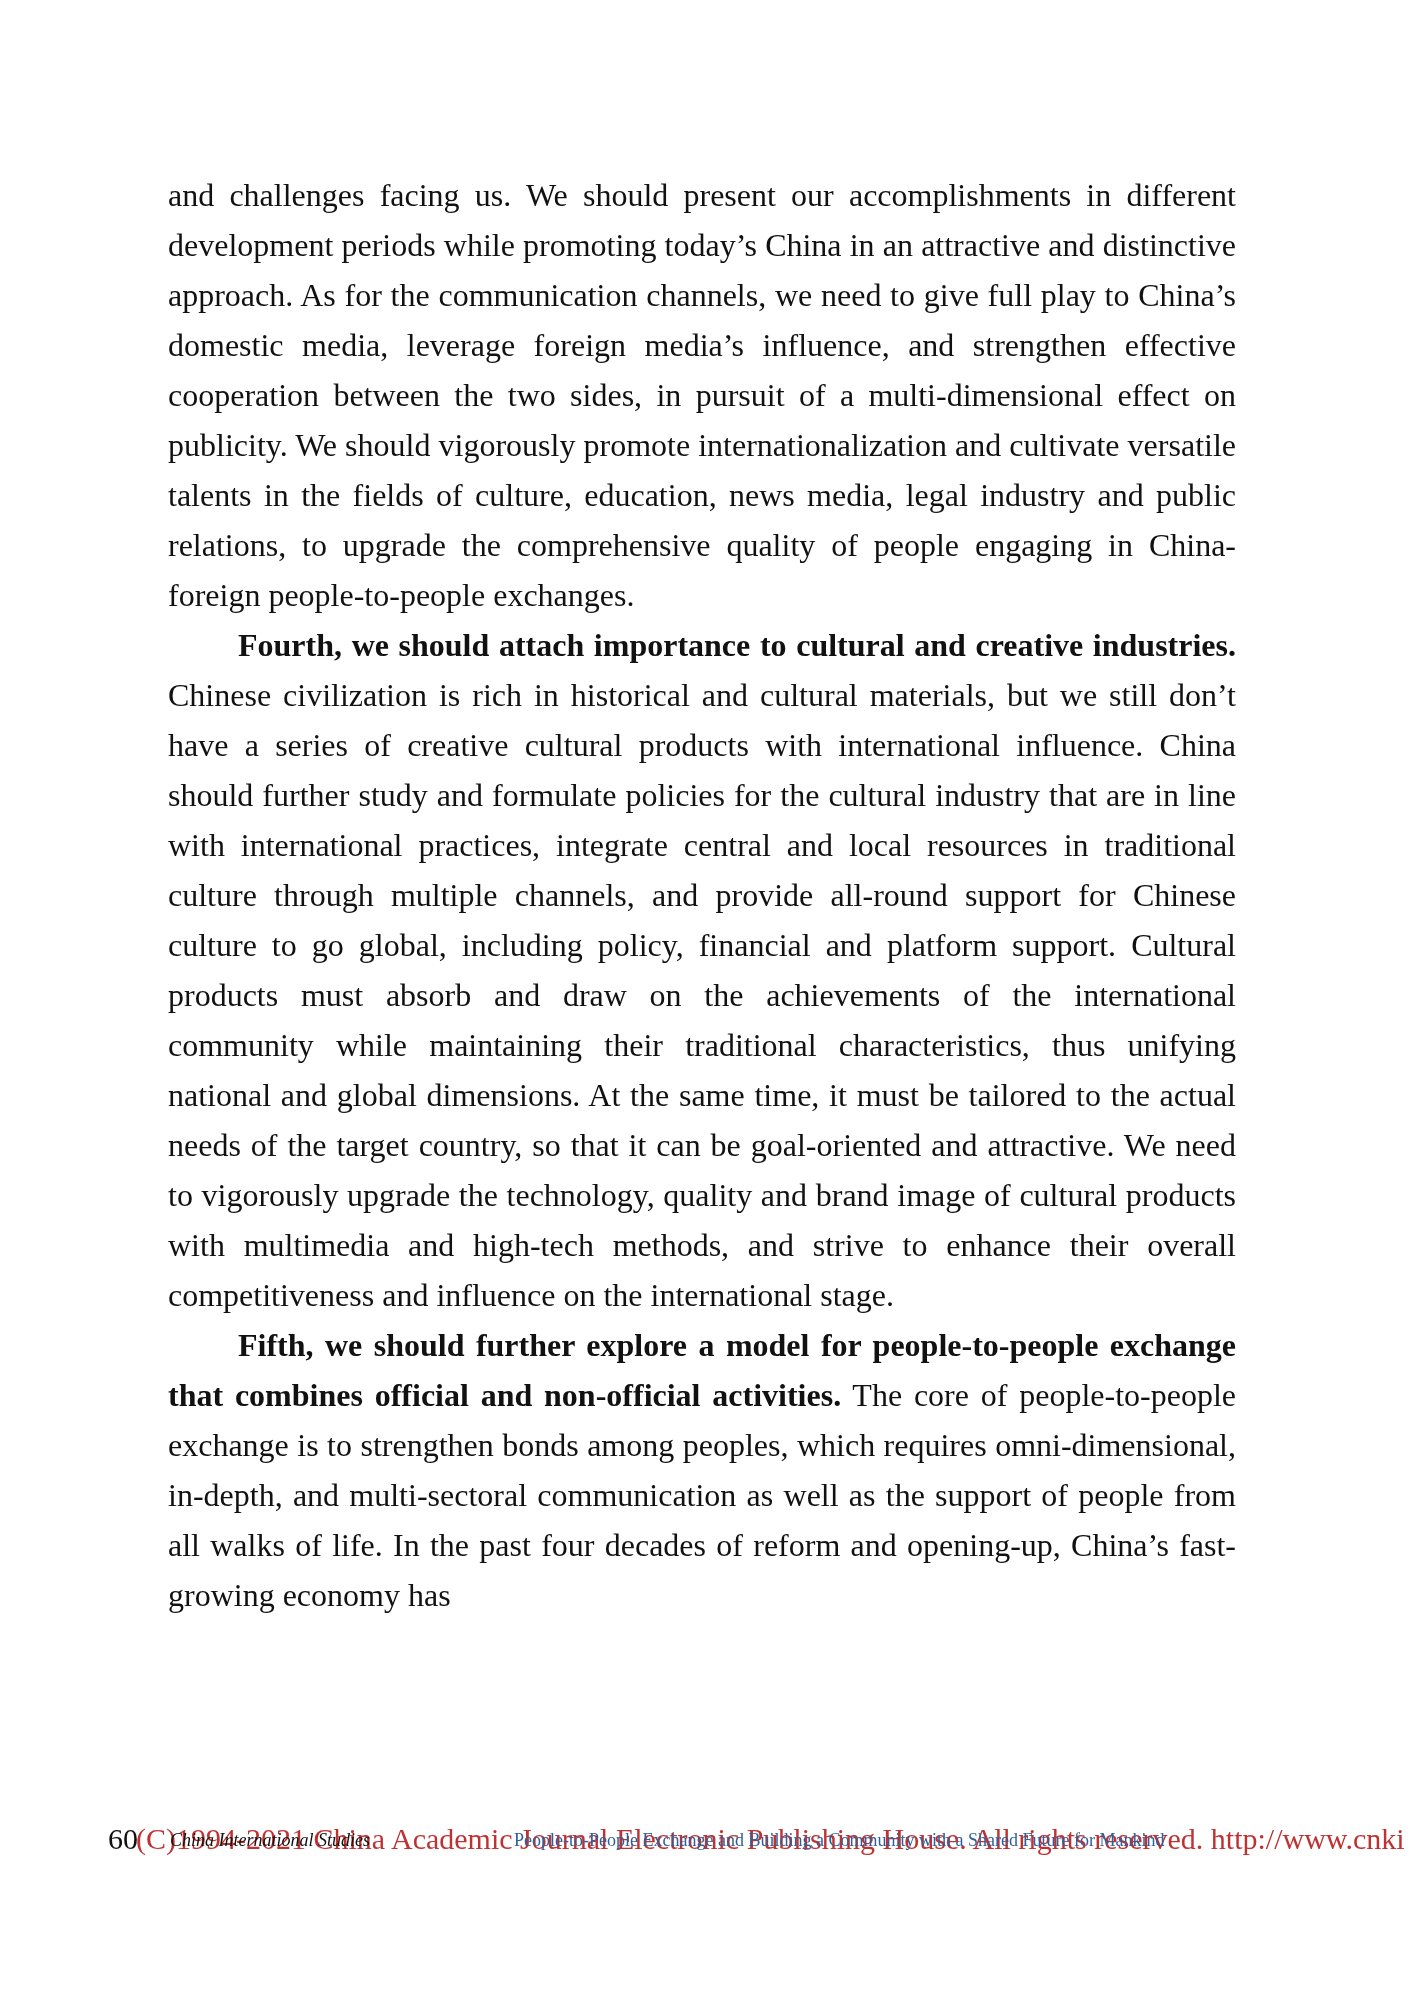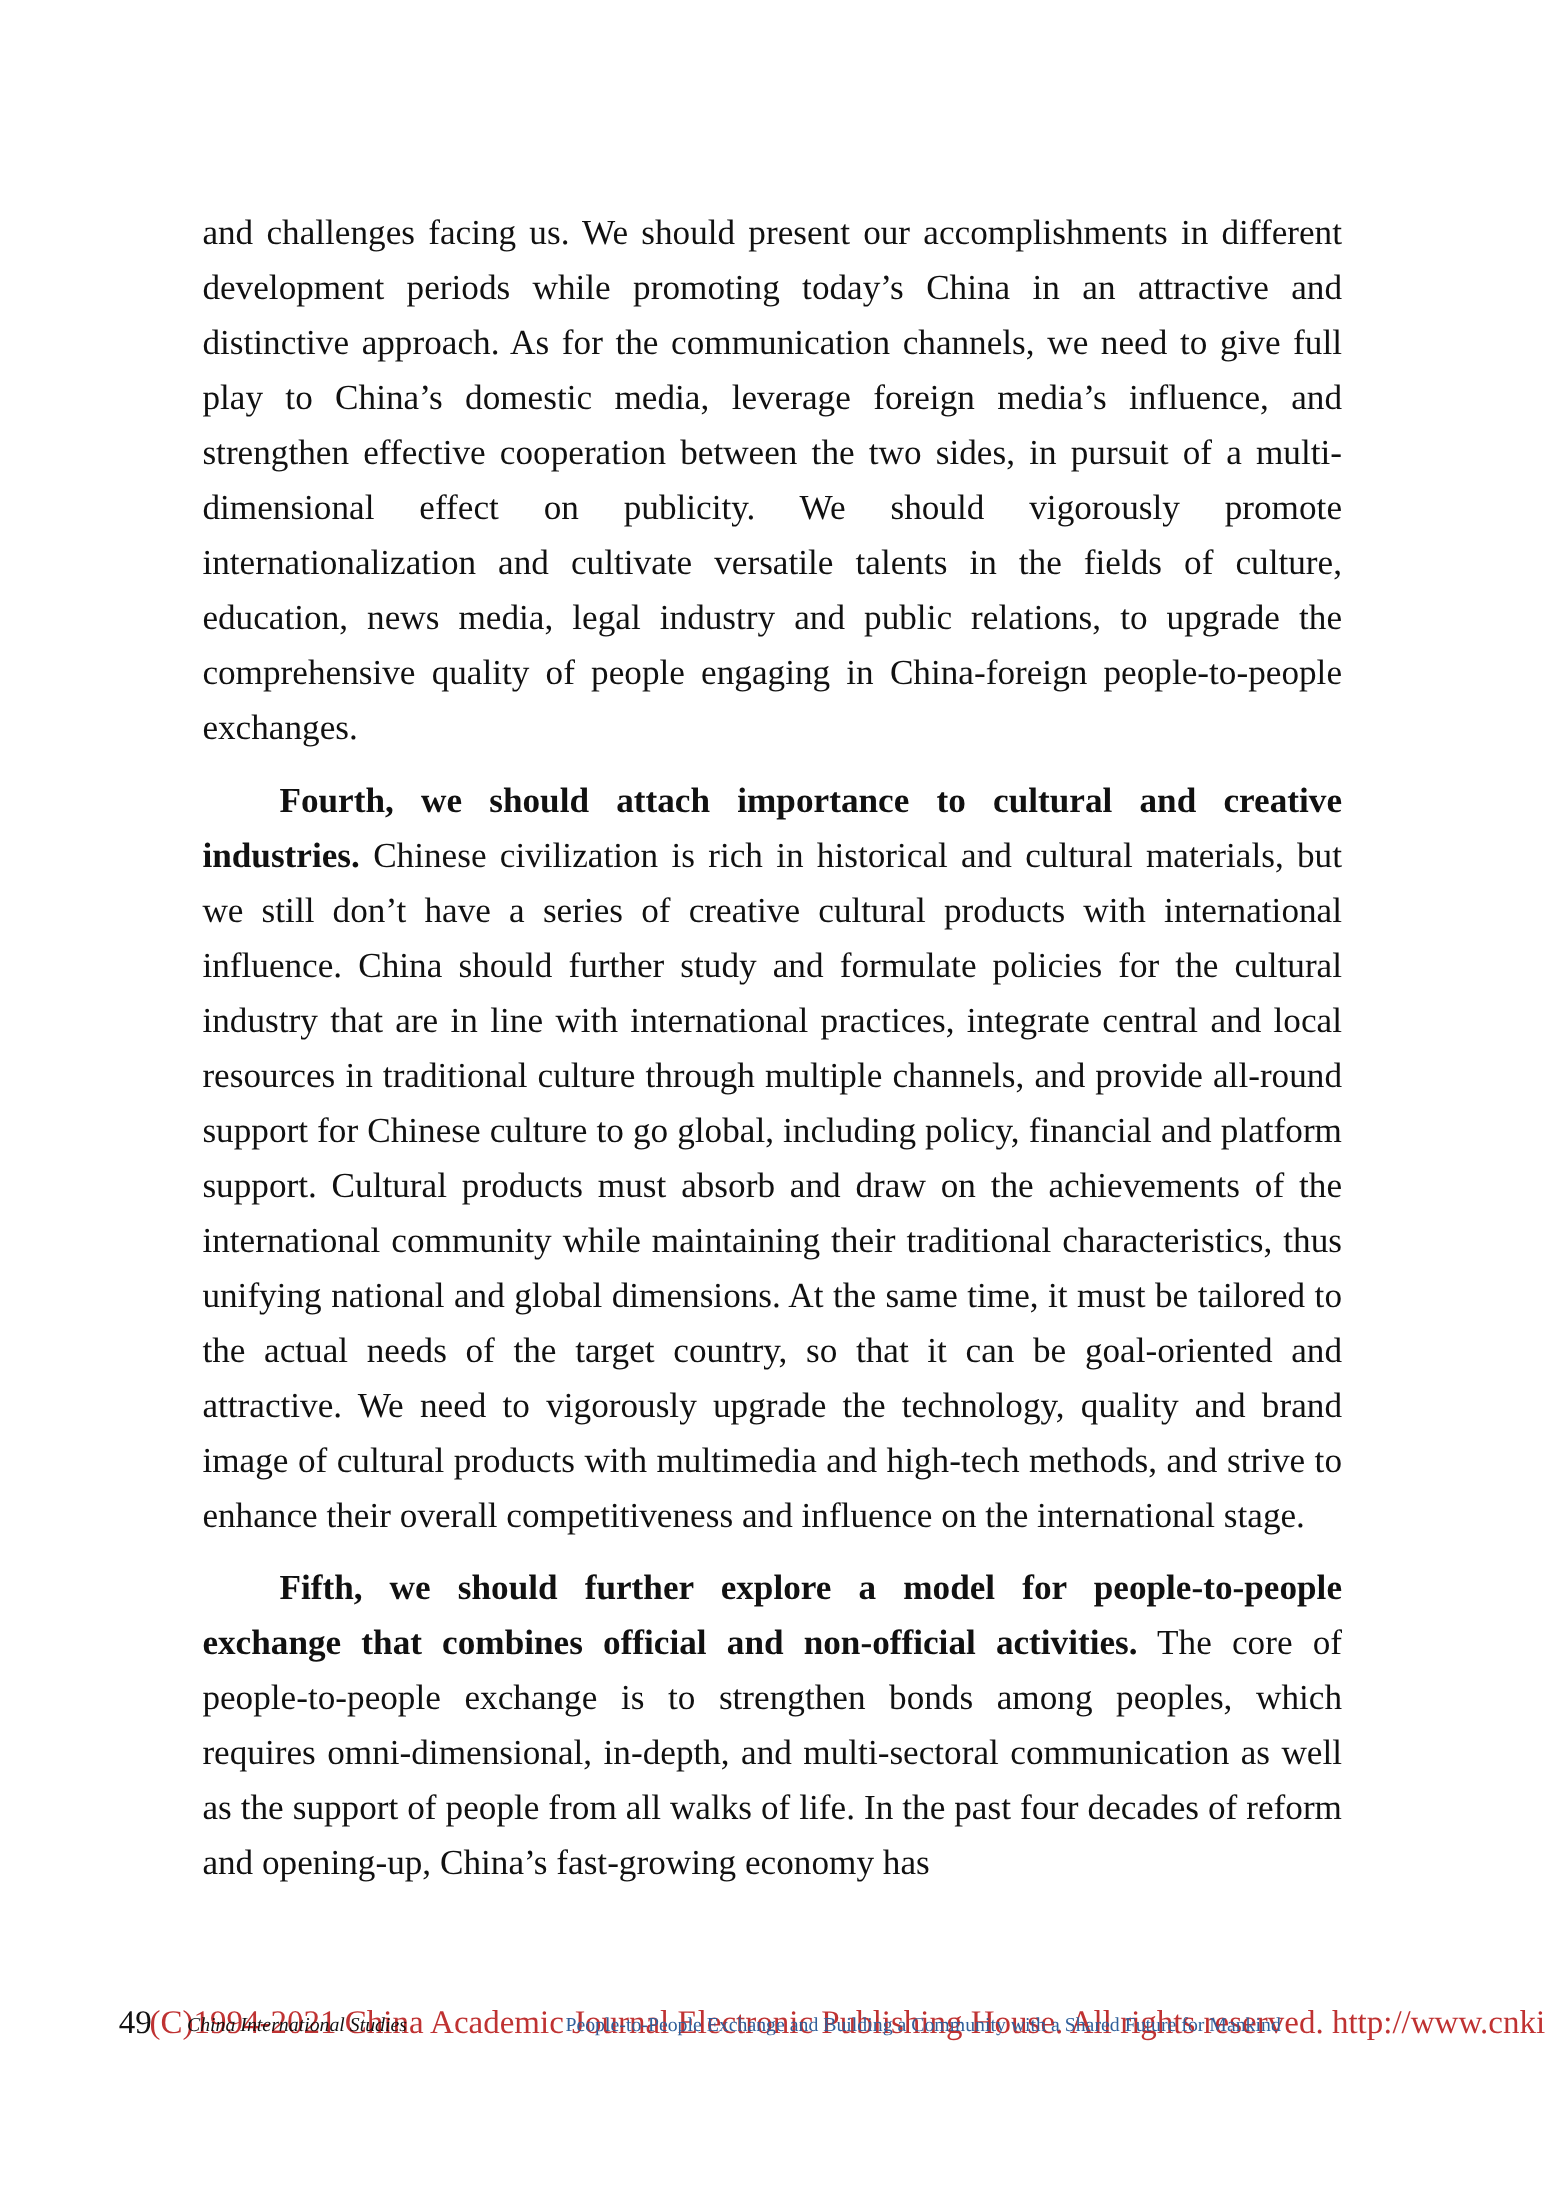--- a/index.html
+++ b/index.html
@@ -1,34 +1,34 @@
 <!DOCTYPE html>
 <html><head>
 <meta charset="utf-8">
 <style>
   html, body { margin:0; padding:0; background:#ffffff; }
   body { width:1417px; height:2007px; position:relative; overflow:hidden; }
   .page { position:absolute; left:168px; top:170px; width:1068px;
     font-family:"Liberation Serif","DejaVu Serif",serif; font-size:32px; line-height:50px; color:#111; }
-  .para { margin:16px; text-align:justify; }
+  .para { margin:0; text-align:justify; }
   .indent { text-indent:70px; }
   .bold { font-weight:bold; }
   .footer { position:absolute; left:108px; top:1822px; width:1309px; height:50px; white-space:nowrap; }
   .pgnum { position:absolute; left:0; top:0; font-family:"Liberation Serif",serif; font-size:30px; color:#111; }
   .journal { position:absolute; left:62px; top:8px; font-family:Liberation Serif, serif; font-style:italic; font-size:18px; color:#111; }
   .runhead { position:absolute; left:378px; top:8px; font-family:"Liberation Serif",serif; font-size:18px; color:#2f5f9a;margin-left:28px; }
   .watermark { position:absolute; left:28px; top:0; font-family:"Liberation Serif",serif; font-size:30px; color:#b91c1c; opacity:0.9; }
 </style>
 </head>
 <body>
 
 <div class="page">
   <p class="para">and challenges facing us. We should present our accomplishments in different development periods while promoting today’s China in an attractive and distinctive approach. As for the communication channels, we need to give full play to China’s domestic media, leverage foreign media’s influence, and strengthen effective cooperation between the two sides, in pursuit of a multi-dimensional effect on publicity. We should vigorously promote internationalization and cultivate versatile talents in the fields of culture, education, news media, legal industry and public relations, to upgrade the comprehensive quality of people engaging in China-foreign people-to-people exchanges.</p>
   <p class="para indent"><span class="bold">Fourth, we should attach importance to cultural and creative industries.</span><span> Chinese civilization is rich in historical and cultural materials, but we still don’t have a series of creative cultural products with international influence. China should further study and formulate policies for the cultural industry that are in line with international practices, integrate central and local resources in traditional culture through multiple channels, and provide all-round support for Chinese culture to go global, including policy, financial and platform support. Cultural products must absorb and draw on the achievements of the international community while maintaining their traditional characteristics, thus unifying national and global dimensions. At the same time, it must be tailored to the actual needs of the target country, so that it can be goal-oriented and attractive. We need to vigorously upgrade the technology, quality and brand image of cultural products with multimedia and high-tech methods, and strive to enhance their overall competitiveness and influence on the international stage.</span></p>
   <p class="para indent"><span class="bold">Fifth, we should further explore a model for people-to-people exchange that combines official and non-official activities.</span><span> The core of people-to-people exchange is to strengthen bonds among peoples, which requires omni-dimensional, in-depth, and multi-sectoral communication as well as the support of people from all walks of life. In the past four decades of reform and opening-up, China’s fast-growing economy has</span></p>
 </div>
 
 <div class="footer">
   <span class="watermark">(C)1994-2021 China Academic Journal Electronic Publishing House. All rights reserved.    http://www.cnki</span>
-  <span class="pgnum">49</span>
+  <span class="pgnum">60</span>
   <span class="journal">China International Studies</span>
   <span class="runhead">People-to-People Exchange and Building a Community with a Shared Future for Mankind</span>
 </div>
 
 </body></html>

